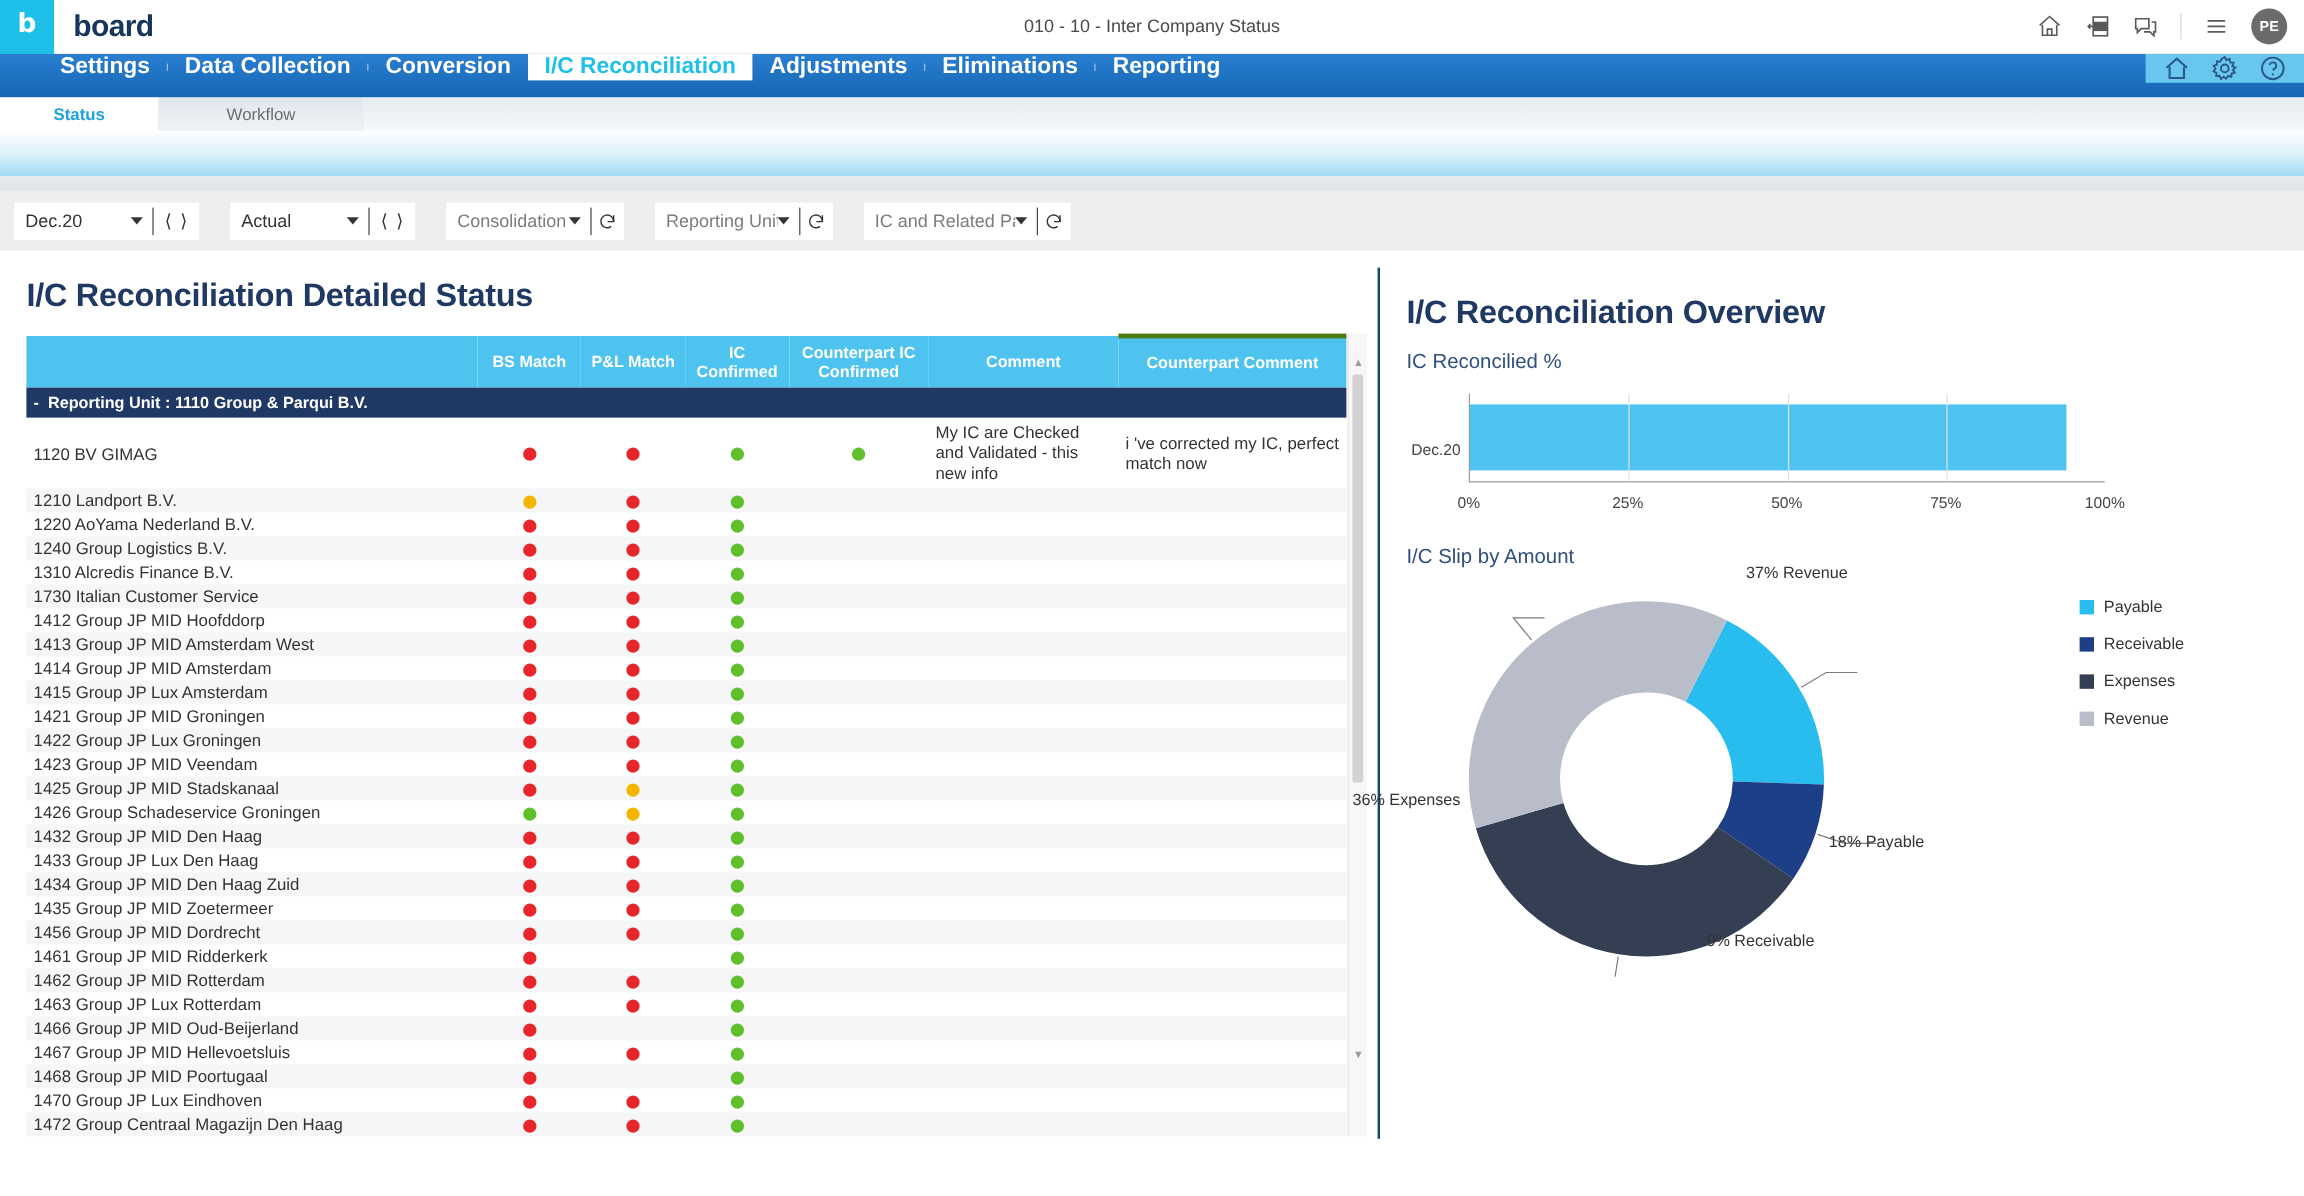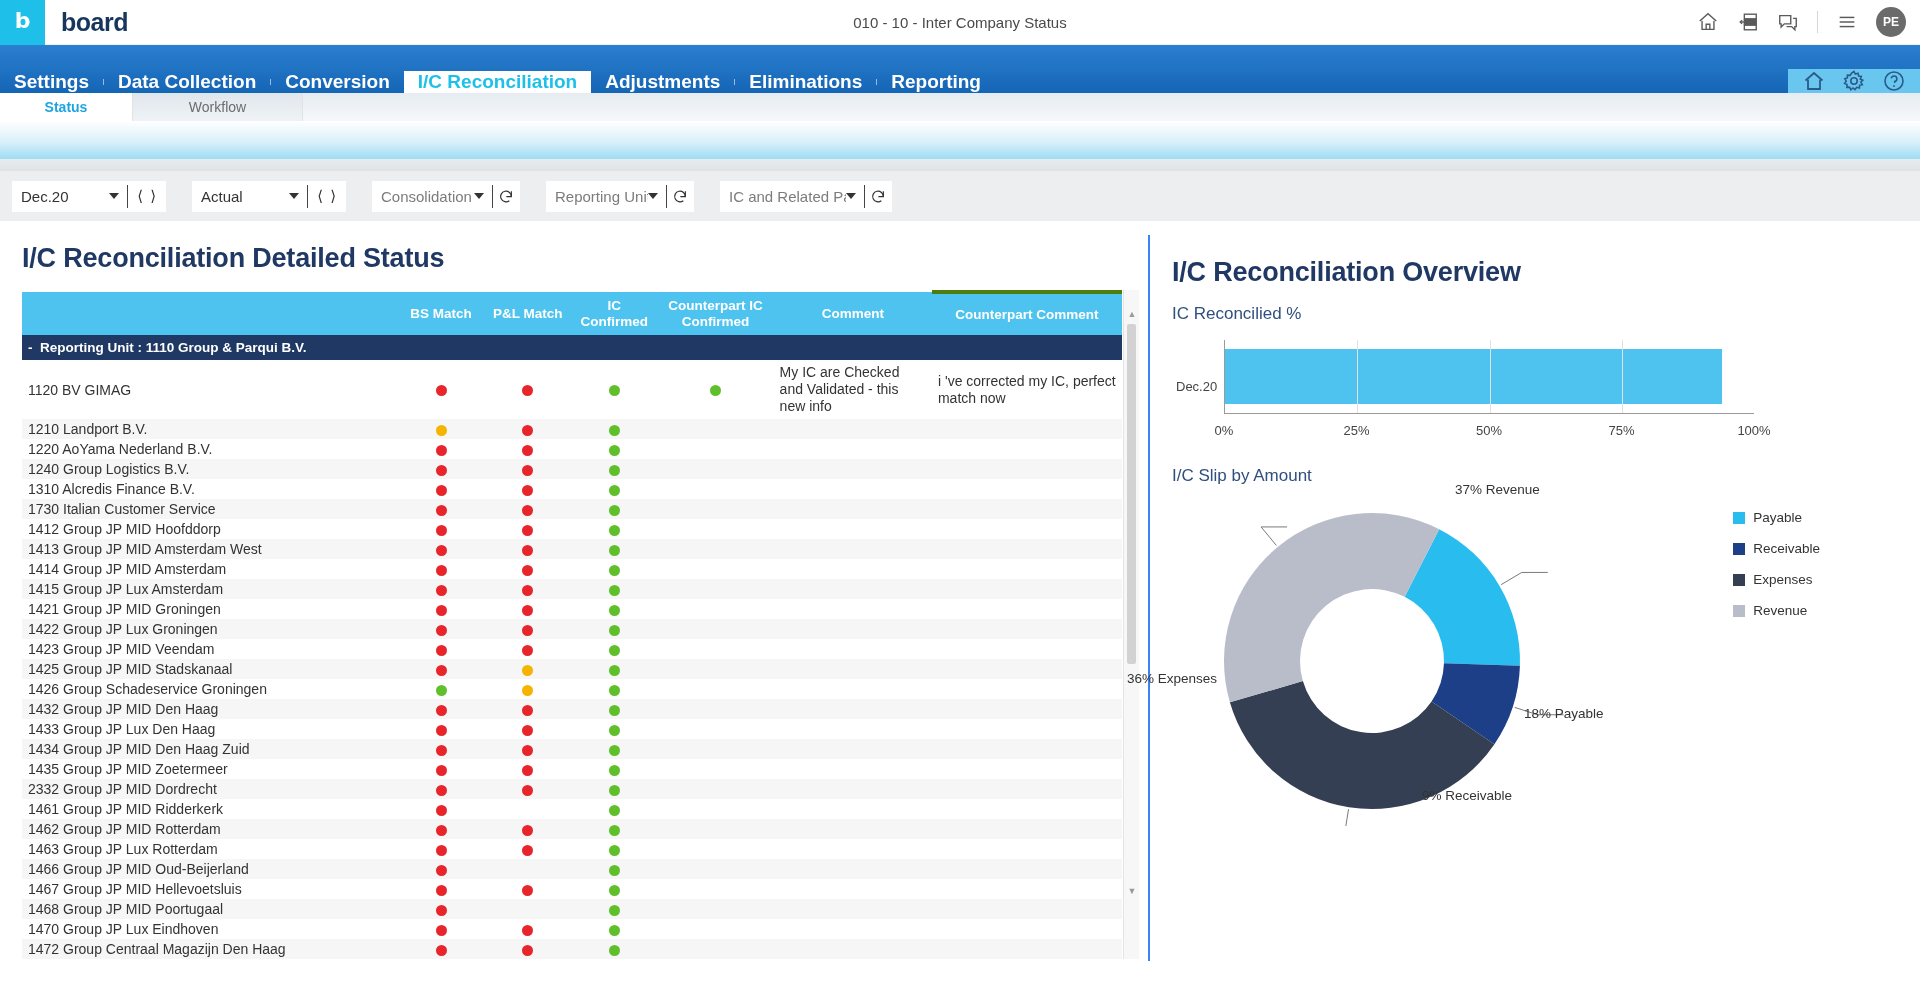--- a/index.html
+++ b/index.html
@@ -48,24 +48,24 @@
   .vsep { width: 1px; height: 22px; background: #d6d6d6; }
   .avatar {
     width: 30px; height: 30px; border-radius: 50%;
     background: #6b6b6b; color: #fff;
     display: flex; align-items: center; justify-content: center;
     font-size: 12px; font-weight: bold;
   }
 
   
   .mainnav {
-    height: 48px; width: 100%;
+    height: 36px; width: 100%;
     background: #1b6fc4;
     background: linear-gradient(180deg, #2b7fd0 0%, #1565b5 100%);
-    display: flex; align-items: flex-end; position: relative;
+    display: flex; align-items: flex-start; position: relative; padding-left: 36px;
   }
   .nav-left { display: flex; align-items: stretch; }
   .nav-item {
     display: flex; align-items: center; padding: 0 14px;
     color: #ffffff; font-size: 19px; font-weight: bold;
     cursor: pointer; position: relative;
   }
   .nav-item.active {
     background: #ffffff; color: #1ec0ea;
   }
@@ -144,21 +144,21 @@
     display: flex; align-items: center; justify-content: center;
     width: 26px; color: #333; cursor: pointer;
   }
   .reload svg { width: 16px; height: 16px; display: block; }
 
   
   .content { display: flex; width: 100%; height: 820px; }
   .left-pane { width: 1148px; padding: 22px 0 0 22px; position: relative; }
   .right-pane {
     flex: 1; padding: 22px 0 0 22px;
-    border-left: 2px solid #3b82f6;
+    border-left: 2px solid #0c4a6e;
     margin-top: 14px; margin-bottom: 80px;
   }
 
   .panel-title {
     font-size: 27px; font-weight: bold; color: #1f3864;
     letter-spacing: -0.2px; margin-bottom: 16px;
   }
 
   
   .tablewrap { width: 1117px; position: relative; }
@@ -602,21 +602,21 @@
             <tr class="datarow">
               <td class="name">1435 Group JP MID Zoetermeer</td>
               <td class="dotcell"><span class="dot red"></span></td>
               <td class="dotcell"><span class="dot red"></span></td>
               <td class="dotcell"><span class="dot green"></span></td>
               <td class="dotcell"></td>
               <td class="comment"></td>
               <td class="comment"></td>
             </tr>
             <tr class="datarow alt">
-              <td class="name">2332 Group JP MID Dordrecht</td>
+              <td class="name">1456 Group JP MID Dordrecht</td>
               <td class="dotcell"><span class="dot red"></span></td>
               <td class="dotcell"><span class="dot red"></span></td>
               <td class="dotcell"><span class="dot green"></span></td>
               <td class="dotcell"></td>
               <td class="comment"></td>
               <td class="comment"></td>
             </tr>
             <tr class="datarow">
               <td class="name">1461 Group JP MID Ridderkerk</td>
               <td class="dotcell"><span class="dot red"></span></td>

